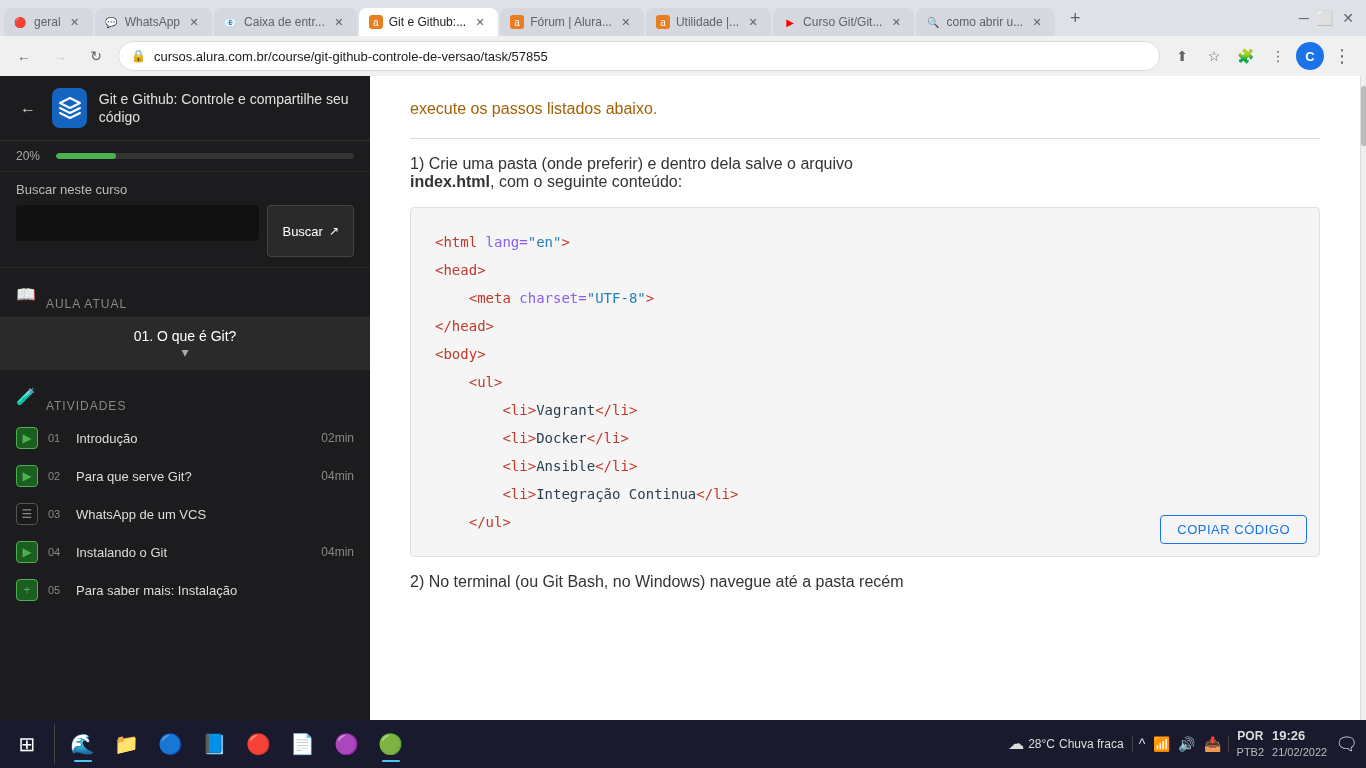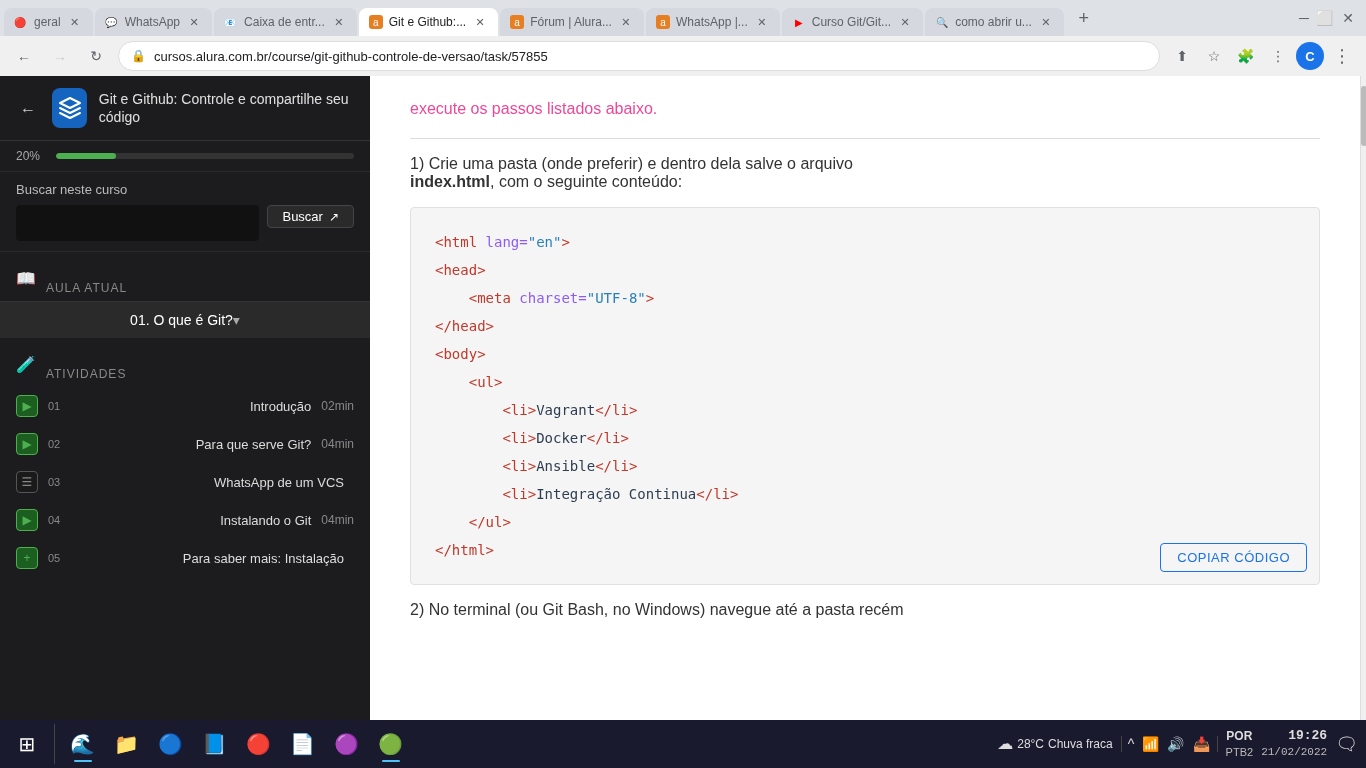--- a/index.html
+++ b/index.html
@@ -226,21 +226,21 @@
       background: #111;
       border: none;
       border-radius: 4px;
       color: #fff;
       padding: 0 10px;
       font-size: 13px;
       outline: none;
     }
 
     .search-btn {
-      height: 23px;
+      height: 52px;
       padding: 0 14px;
       background: #2a2a2a;
       border: 1px solid #444;
       border-radius: 4px;
       color: #fff;
       font-size: 13px;
       cursor: pointer;
       display: flex; align-items: center; gap: 6px;
     }
 
@@ -253,23 +253,24 @@
     }
 
     .section-header-icon { font-size: 16px; }
     .section-header-text { font-size: 12px; text-transform: uppercase; letter-spacing: 1px; margin-top: 19px; }
 
     .chapter-item {
       padding: 10px 16px;
       background: #2a2a2a;
       display: flex;
       align-items: center;
-      justify-content: center;
+      justify-content: space-between;
       cursor: pointer;
       border-top: 1px solid #333;
+      flex-direction: column;
     }
 
     .chapter-title { font-size: 14px; color: #fff; }
     .chapter-chevron { color: #aaa; font-size: 14px; }
 
     .activities-header {
       padding: 10px 16px 6px;
       display: flex;
       align-items: center;
       gap: 10px;
@@ -290,34 +291,34 @@
       display: flex; align-items: center; justify-content: center;
       font-size: 12px;
       flex-shrink: 0;
     }
 
     .activity-icon.video { background: #1b5e20; color: #4caf50; border: 1px solid #4caf50; }
     .activity-icon.list { background: #1a1a1a; color: #888; border: 1px solid #555; }
     .activity-icon.plus { background: #1b5e20; color: #4caf50; border: 1px solid #4caf50; }
 
     .activity-num { font-size: 11px; color: #888; min-width: 18px; }
-    .activity-title { font-size: 13px; color: #ddd; flex: 1; text-align: right; }
+    .activity-title { font-size: 13px; color: #ddd; flex: 1; }
     .activity-duration { font-size: 12px; color: #888; }
 
     
     .content-area {
       flex: 1;
       background: #fff;
       overflow-y: auto;
       padding: 20px 40px;
     }
 
     .content-text {
       font-size: 16px;
-      color: #ec4899;
+      color: #a16207;
       line-height: 1.6;
       margin-bottom: 16px;
     }
 
     .divider {
       border: none;
       border-top: 1px solid #ddd;
       margin: 16px 0;
     }
 
@@ -437,23 +438,22 @@
       align-items: center;
       gap: 8px;
       font-size: 12px;
       color: #ddd;
     }
 
     .weather-info { display: flex; align-items: center; gap: 4px; }
     .weather-icon { font-size: 16px; }
 
     .datetime {
-      text-align: right;
+      text-align: left;
       line-height: 1.4;
-      font-family: Liberation Mono, monospace;
     }
 
     .time { font-size: 13px; font-weight: bold; }
     .date { font-size: 11px; color: #bbb; }
 
     .notification-icon {
       font-size: 18px;
       cursor: pointer;
     }
 
@@ -503,21 +503,21 @@
       <span class="tab-label">Git e Github:...</span>
       <span class="tab-close">✕</span>
     </div>
     <div class="tab inactive">
       <span class="tab-favicon" style="background:#e67e22;color:#fff;border-radius:3px;padding:1px 3px;font-size:10px;">a</span>
       <span class="tab-label">Fórum | Alura...</span>
       <span class="tab-close">✕</span>
     </div>
     <div class="tab inactive">
       <span class="tab-favicon" style="background:#e67e22;color:#fff;border-radius:3px;padding:1px 3px;font-size:10px;">a</span>
-      <span class="tab-label">WhatsApp |...</span>
+      <span class="tab-label">Utilidade |...</span>
       <span class="tab-close">✕</span>
     </div>
     <div class="tab inactive">
       <span class="tab-favicon" style="color:#f00;">▶</span>
       <span class="tab-label">Curso Git/Git...</span>
       <span class="tab-close">✕</span>
     </div>
     <div class="tab inactive">
       <span class="tab-favicon">🔍</span>
       <span class="tab-label">como abrir u...</span>
@@ -669,23 +669,20 @@
         </span>
         <span class="code-line">
           &nbsp;&nbsp;&nbsp;&nbsp;&nbsp;&nbsp;&nbsp;&nbsp;<span class="c-tag">&lt;li&gt;</span><span class="c-text">Ansible</span><span class="c-tag">&lt;/li&gt;</span>
         </span>
         <span class="code-line">
           &nbsp;&nbsp;&nbsp;&nbsp;&nbsp;&nbsp;&nbsp;&nbsp;<span class="c-tag">&lt;li&gt;</span><span class="c-text">Integração Continua</span><span class="c-tag">&lt;/li&gt;</span>
         </span>
         <span class="code-line">
           &nbsp;&nbsp;&nbsp;&nbsp;<span class="c-tag">&lt;/ul&gt;</span>
         </span>
-        <span class="code-line">
-          <span class="c-tag">&lt;/html&gt;</span>
-        </span>
       </code>
       <button class="copy-btn">COPIAR CÓDIGO</button>
     </div>
 
     <p class="step-text">2) No terminal (ou Git Bash, no Windows) navegue até a pasta recém</p>
   </div>
 
   <div class="scroll-indicator">
     <div style="position:absolute;top:0;left:0;width:6px;height:60px;background:#bbb;border-radius:3px;top:10px;"></div>
   </div>

